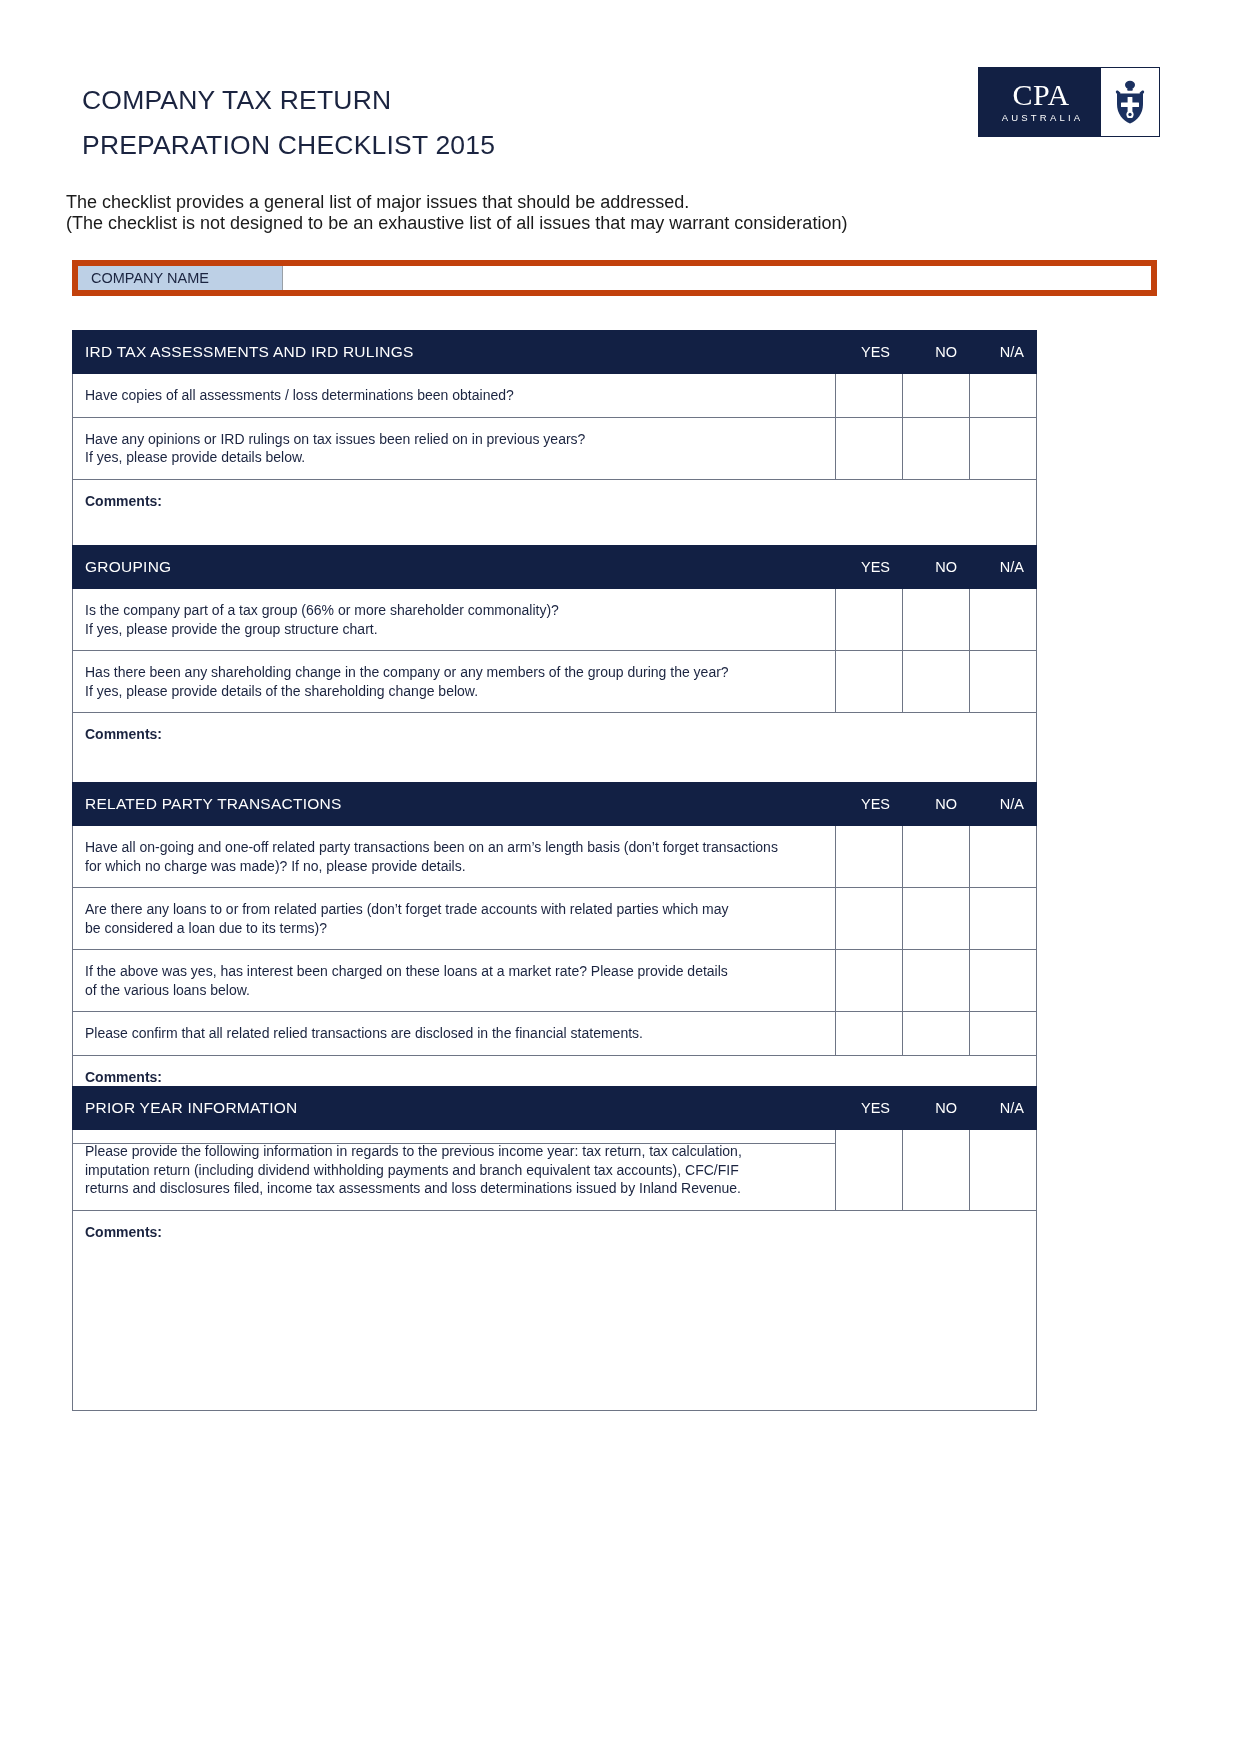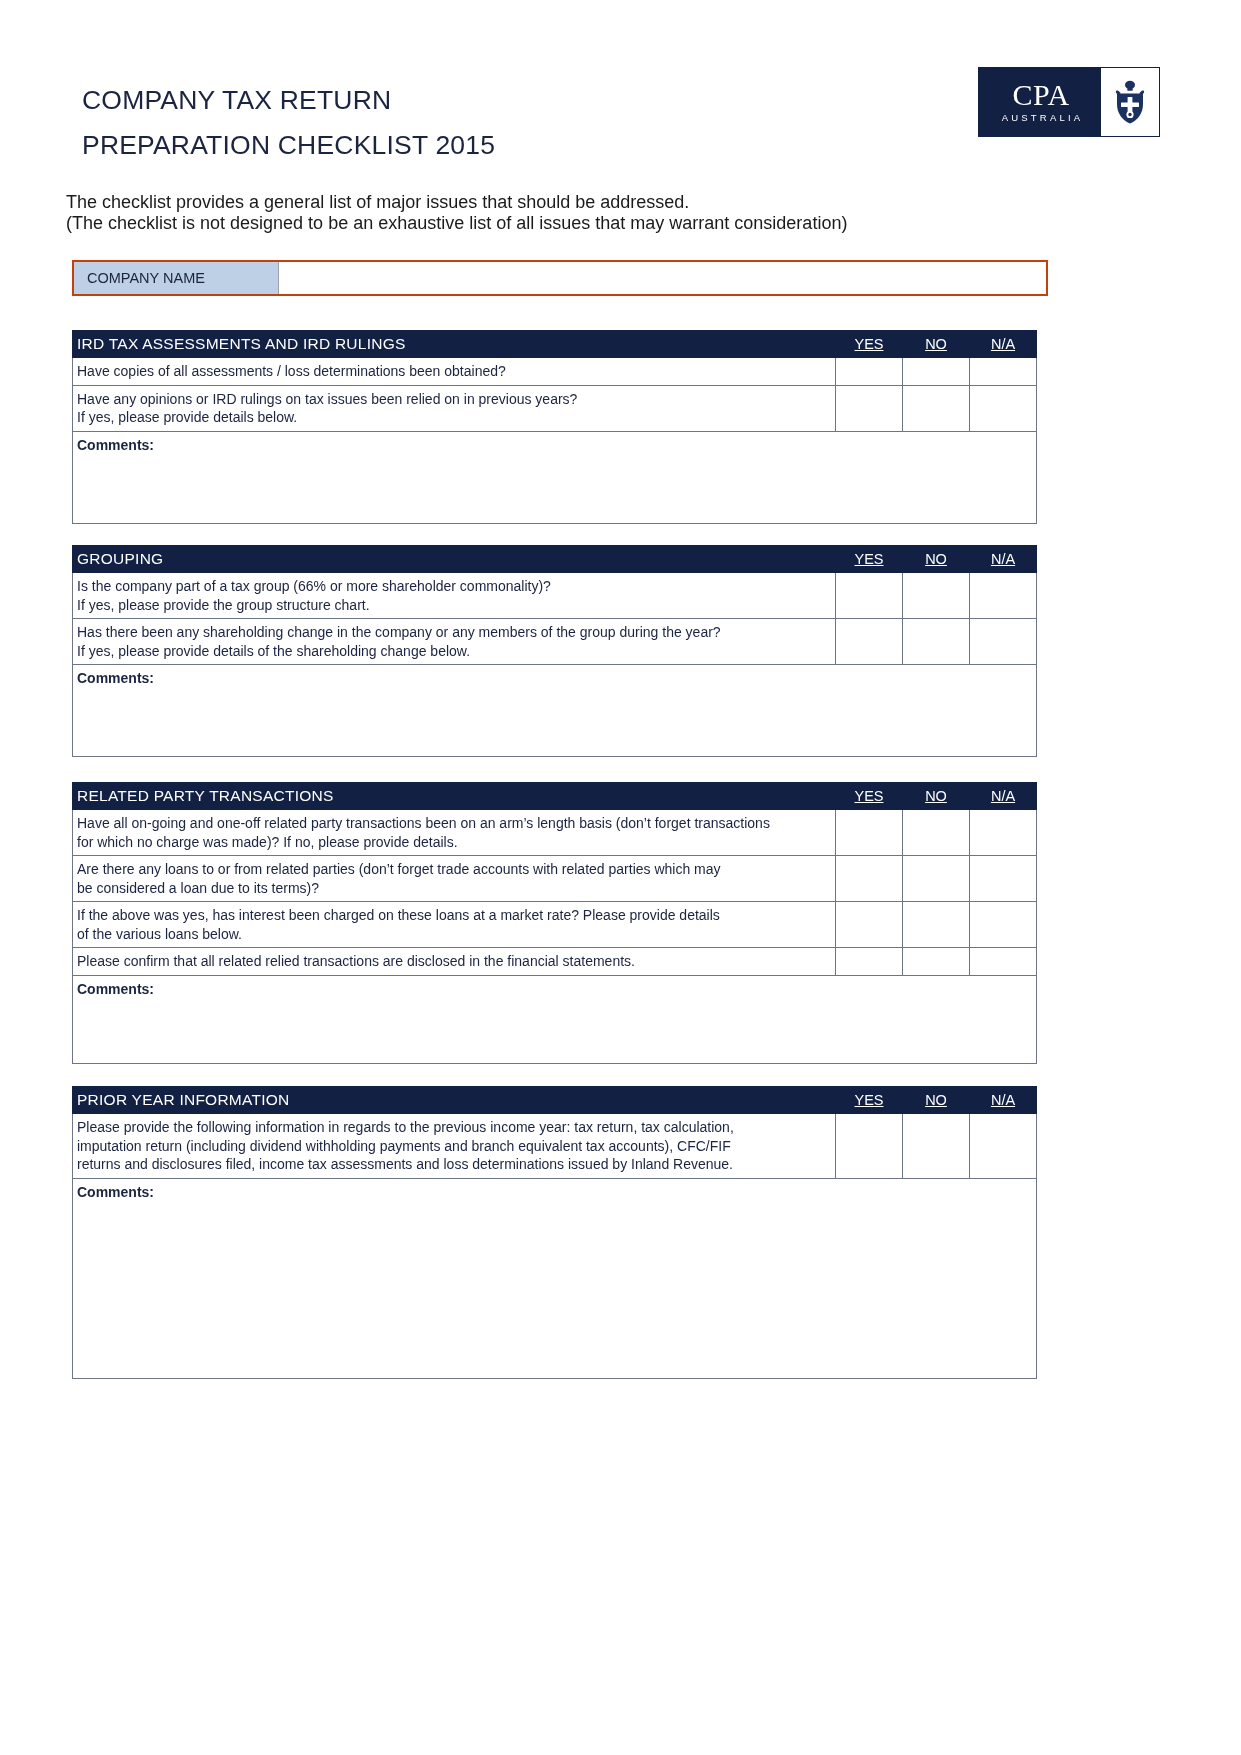--- a/index.html
+++ b/index.html
@@ -93,23 +93,23 @@
     line-height: 21px;
     color: #1b1b1b;
     white-space: pre-line;
   }
 
   
   .company-row {
     position: absolute;
     left: 72px;
     top: 260px;
-    width: 976px;
+    width: 1085px;
     height: 36px;
-    border: 2px solid #c2410c;
+    border: 6px solid #c2410c;
     box-sizing: border-box;
     display: flex;
     justify-content: center;
   }
   .company-label {
     width: 205px;
     background: #bdd0e6;
     border-right: 1px solid #9aa0a6;
     box-sizing: border-box;
     display: flex;
@@ -129,42 +129,41 @@
     left: 72px;
     width: 964px;
     border-collapse: collapse;
     table-layout: fixed;
     box-sizing: border-box;
   }
   .tbl td {
     border: 1px solid #6e7585;
     box-sizing: border-box;
     vertical-align: top;
-    padding: 4px;
+    padding: 12px;
   }
   .sec-head td {
     background: #122044;
     border: 1px solid #122044;
     color: #ffffff;
   }
   .sec-title {
     font-size: 15.5px;
     letter-spacing: 0.25px;
     padding: 9px 0 9px 13px;
     line-height: 18px;
     color: #ffffff;
   }
   .sec-col {
     font-size: 14.5px;
-    text-align: center;
+    text-align: right;
     padding: 9px 0;
     line-height: 18px;
     color: #ffffff;
     border-left: 1px solid #47536e !important;
-    text-decoration: underline;
   }
   .q-text {
     font-size: 14px;
     line-height: 18.5px;
     padding: 8px 10px 8px 13px;
     color: #1b2440;
     white-space: pre-line;
   }
   .ans-cell {
     background: #ffffff;

